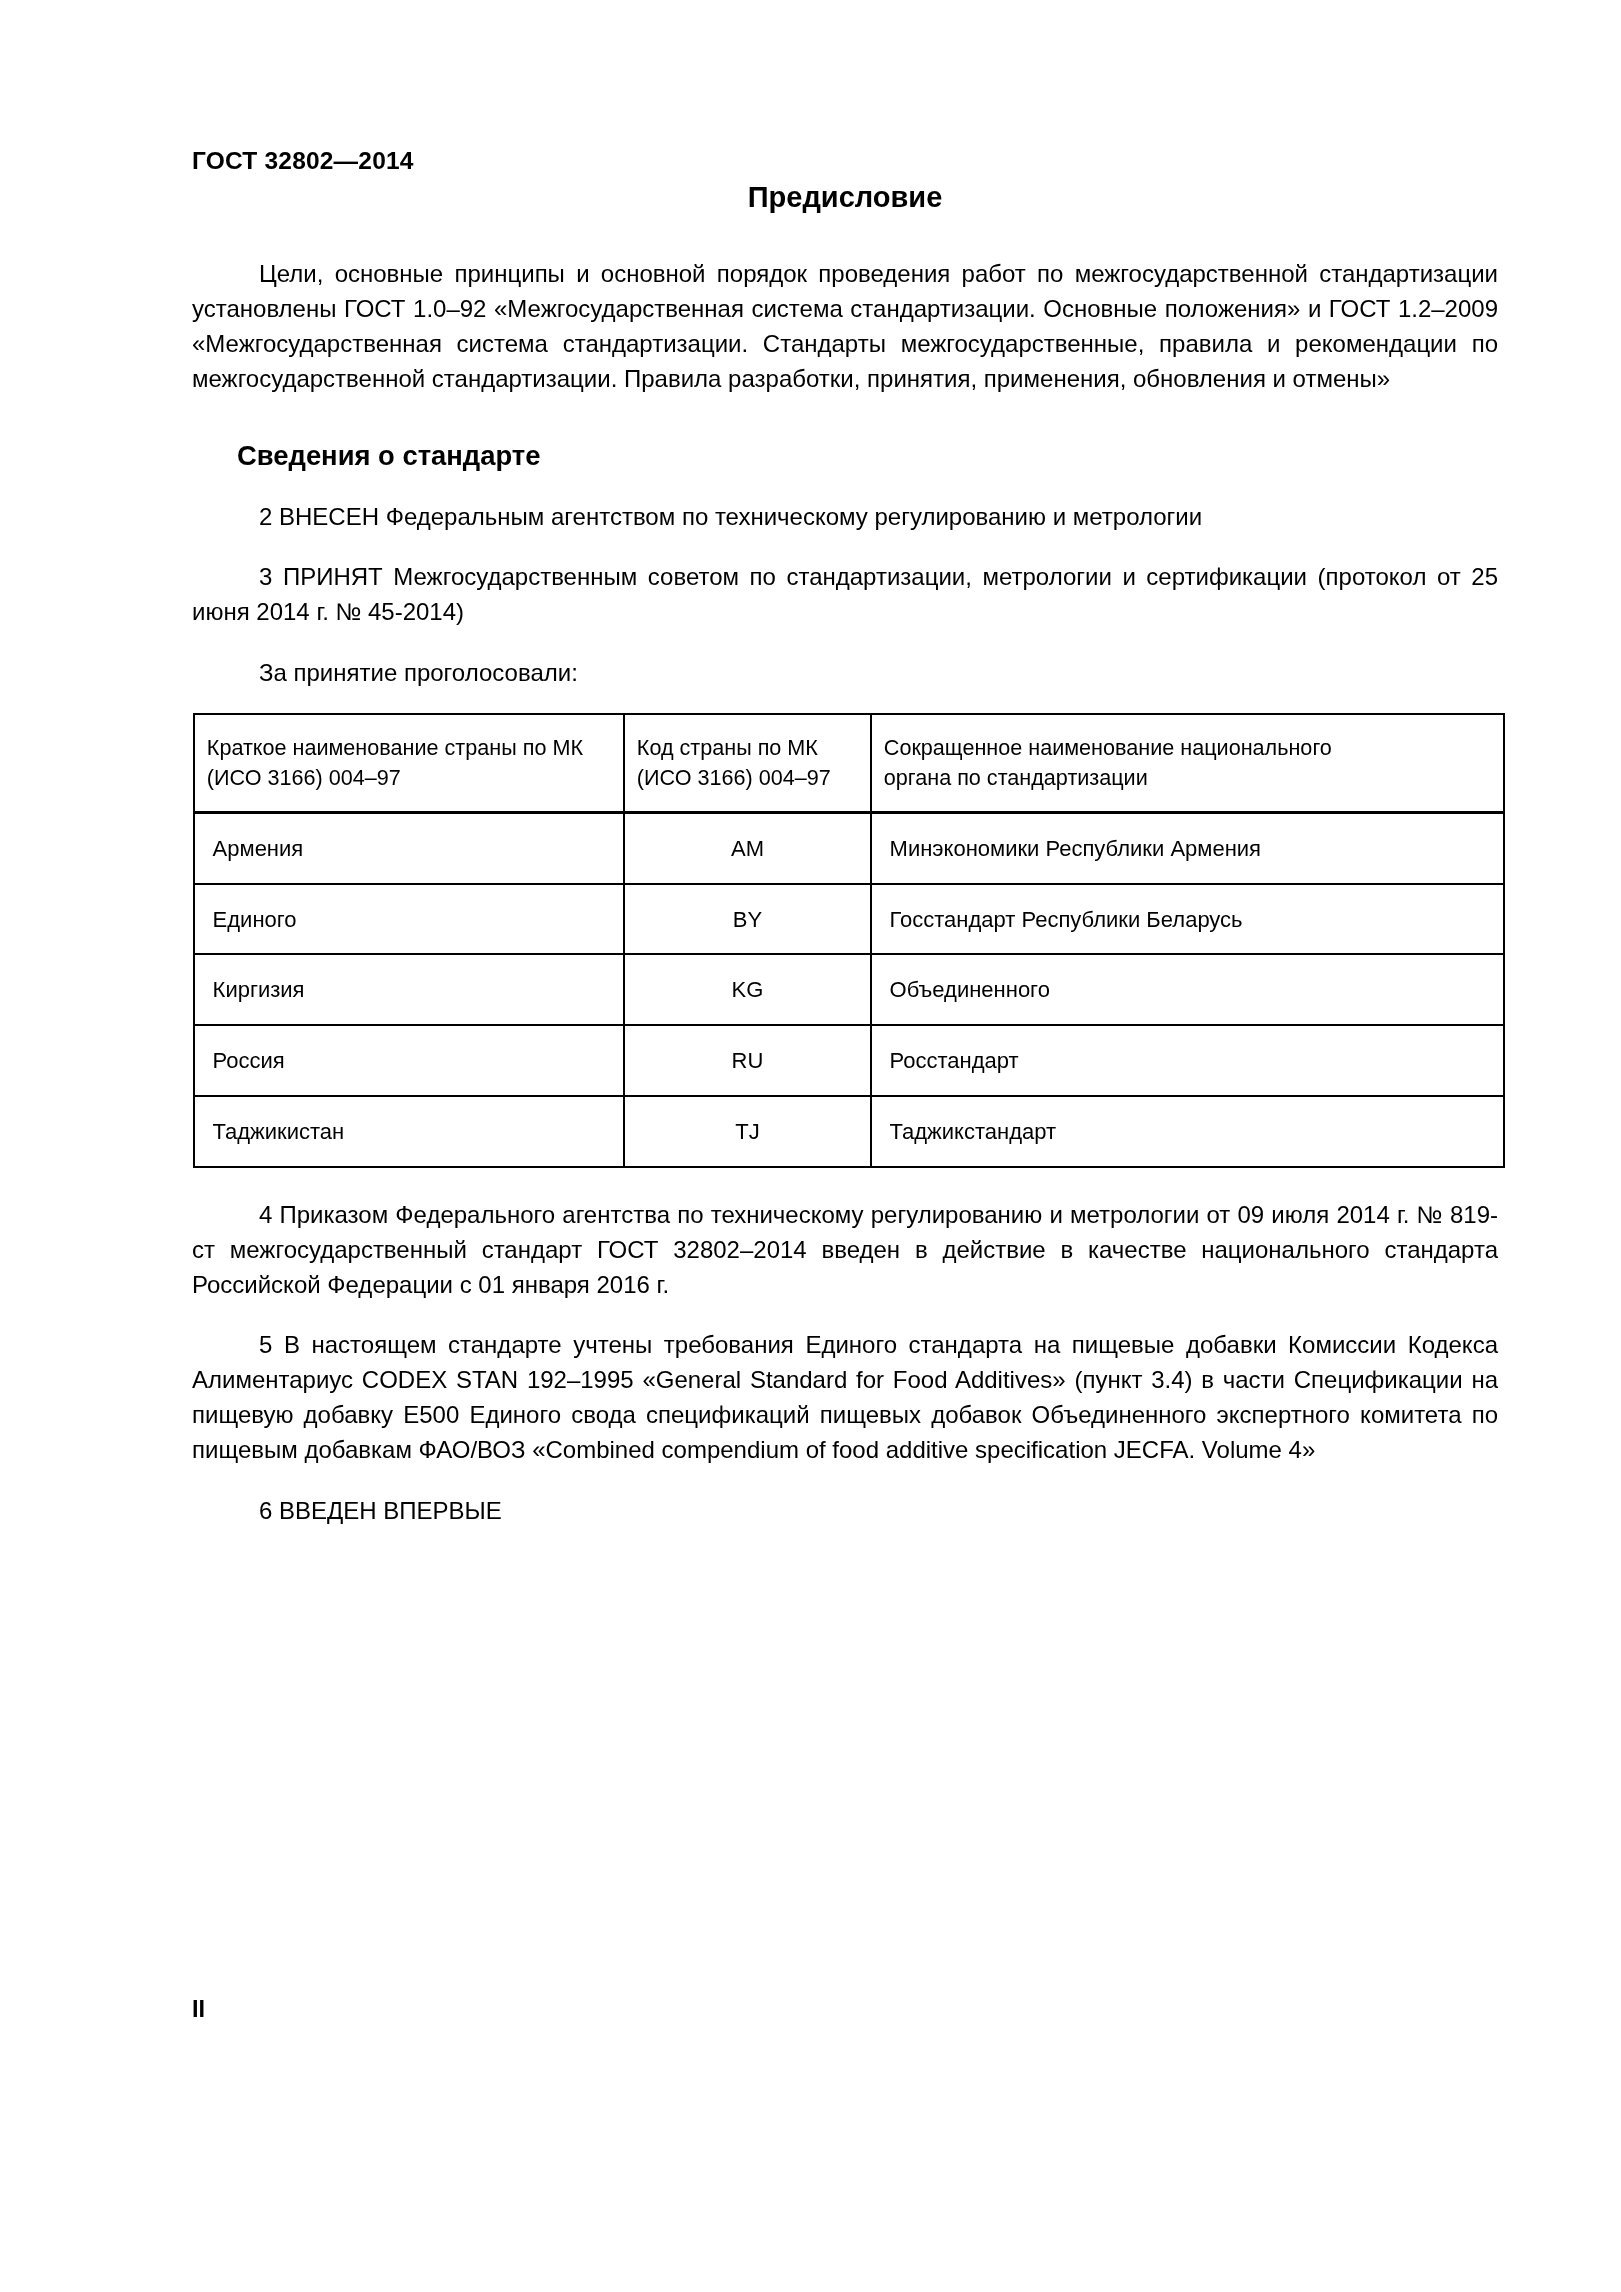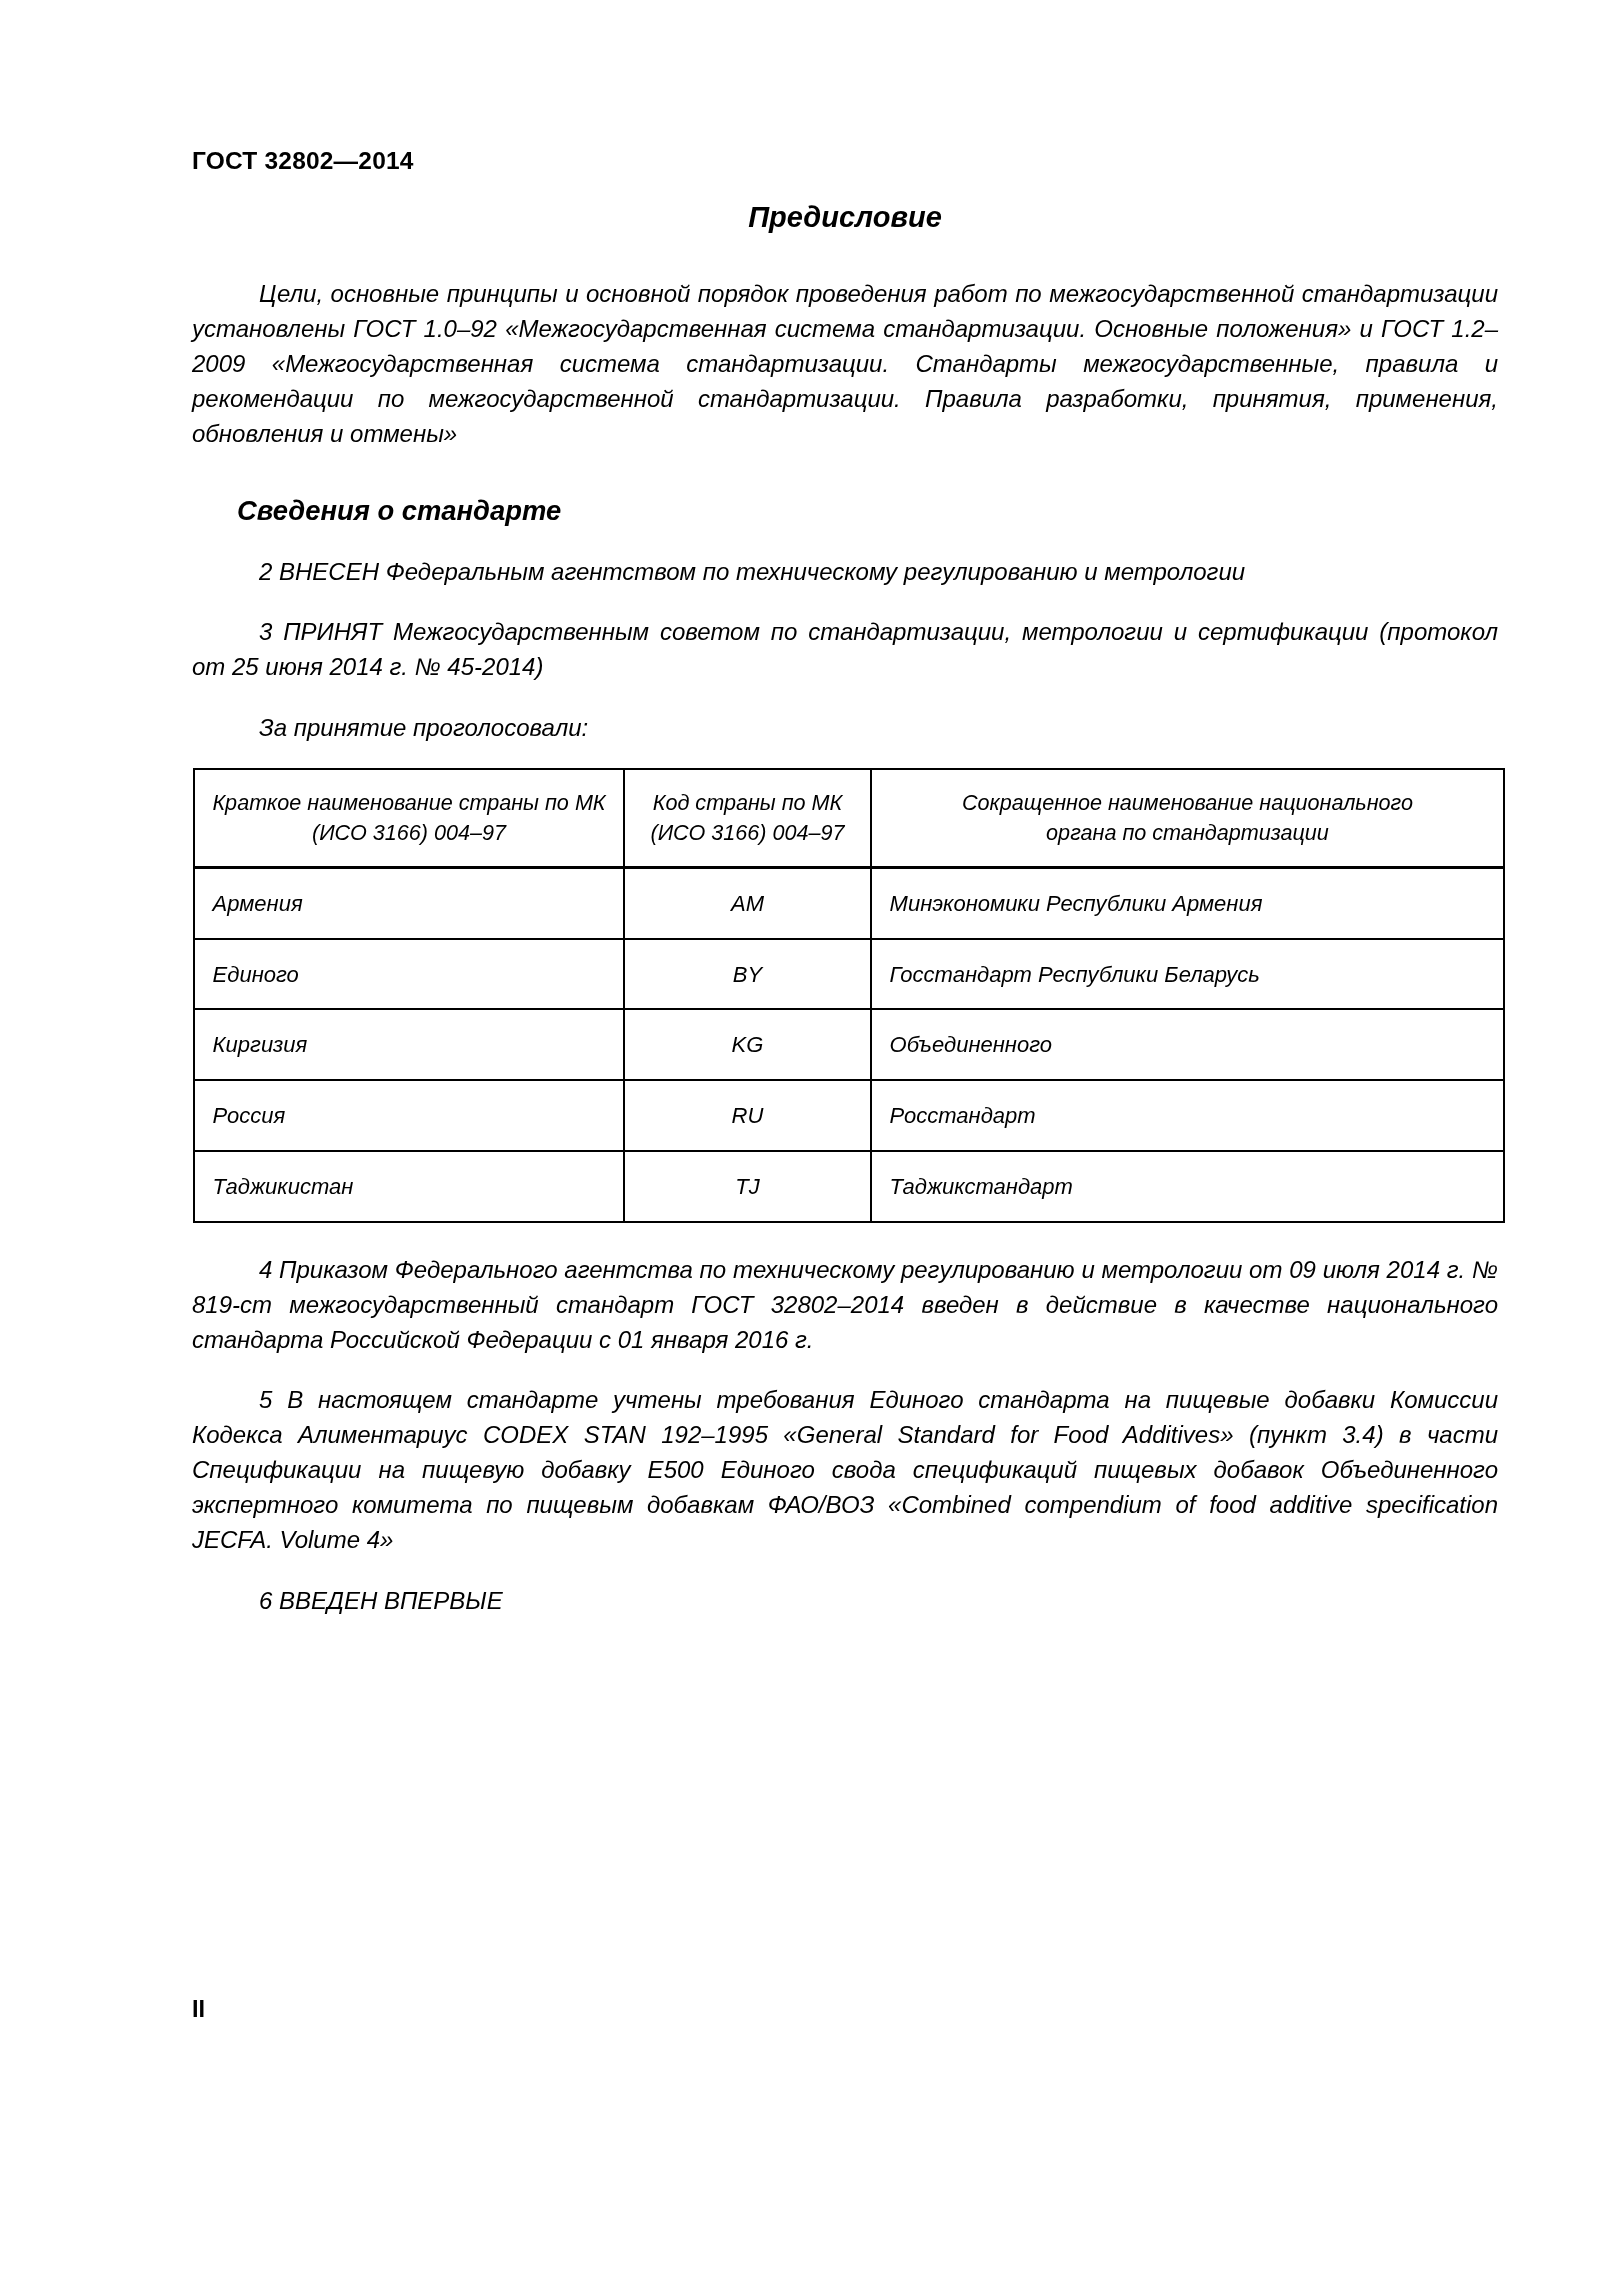--- a/index.html
+++ b/index.html
@@ -31,23 +31,22 @@
     font-weight: bold;
     letter-spacing: 0.2px;
     line-height: 1;
     white-space: nowrap;
   }
 
   
   .content {
     position: absolute;
     left: 192px;
-    top: 200px;
+    top: 180px;
     width: 1306px;
-    font-style: italic;
   }
 
   .title {
     font-size: 29px;
     font-weight: bold;
     text-align: center;
     margin: 0 0 41px 0;
     line-height: 1.2;
   }
 
@@ -90,21 +89,21 @@
 
   table.vote-table th,
   table.vote-table td {
     border: 2px solid #000000;
     padding: 0;
     vertical-align: middle;
     font-weight: normal;
   }
   table.vote-table thead th {
     height: 84px;
-    text-align: center;
+    text-align: left;
     line-height: 30px;
     padding: 5.9px 11.8px;
     border-bottom-width: 3.9px;
   }
   table.vote-table tbody td {
     height: 61px;
     padding: 3.9px 17.6px;
     line-height: 29px;
     font-size: 22px;
   }

